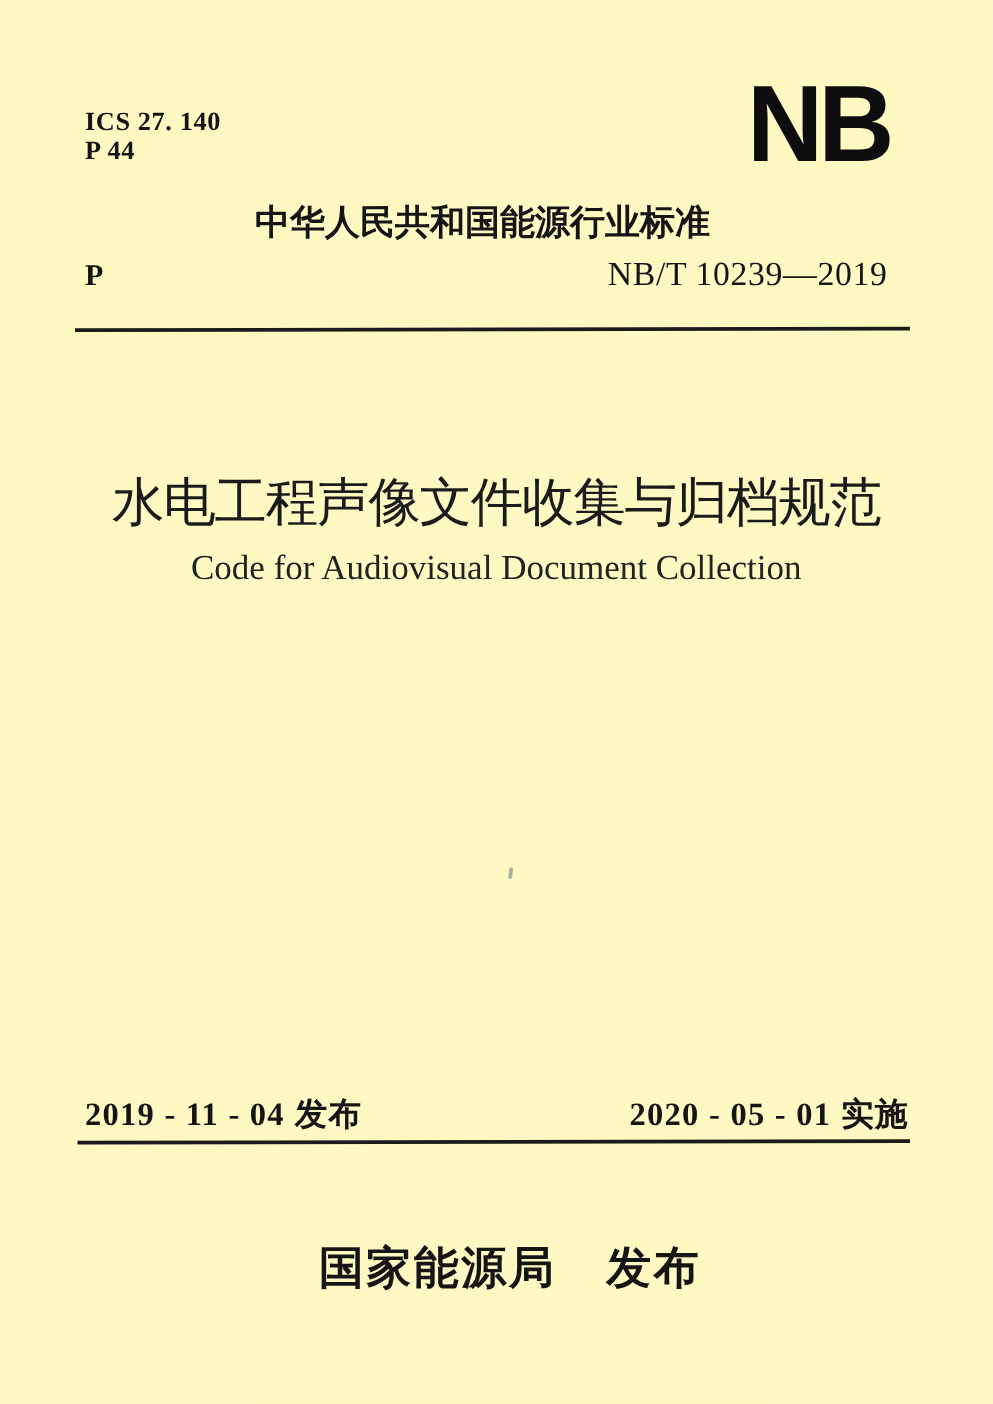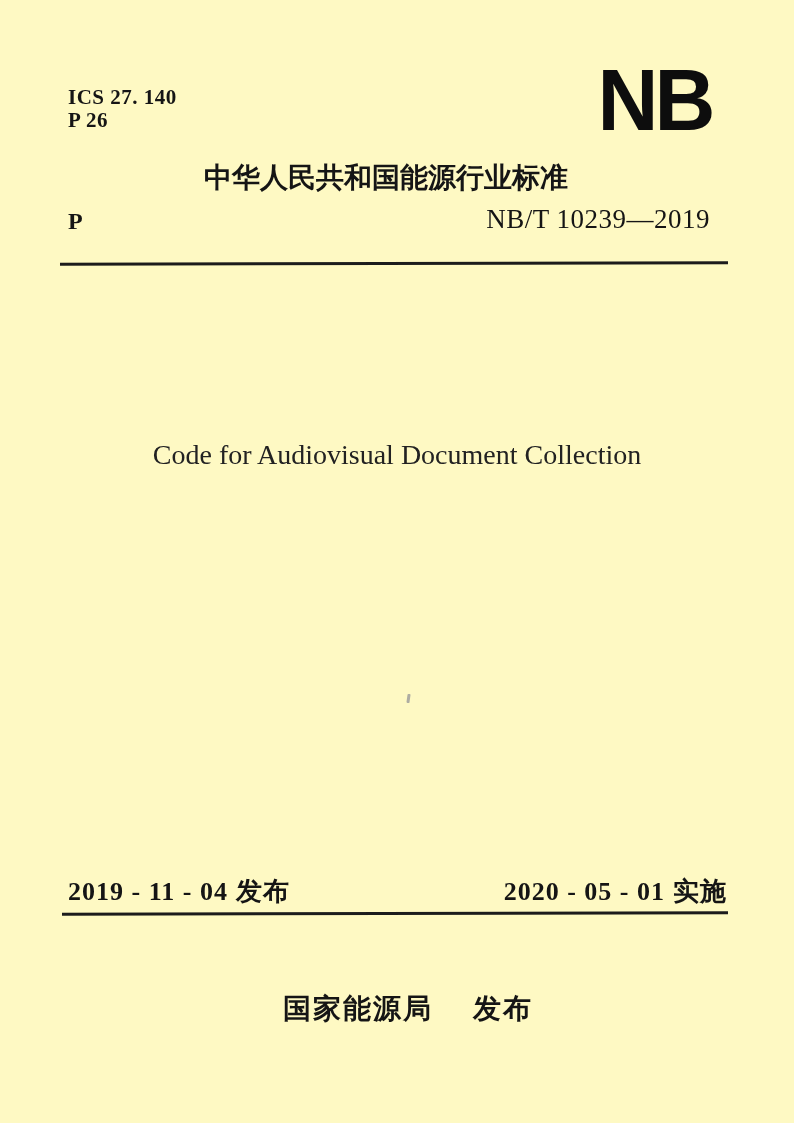--- a/index.html
+++ b/index.html
@@ -154,46 +154,47 @@
     position: absolute;
     left: 0;
     right: 10px;
     top: 990px;
     display: flex;
     justify-content: center;
     align-items: baseline;
     gap: 40px;
     font-family: "Liberation Sans", sans-serif;
     font-weight: bold;
-    font-size: 28px;
+    font-size: 36px;
     letter-spacing: 2px;
     white-space: nowrap;
     padding-left: 32px;
   }
 </style>
 </head>
 <body>
 
 <div class="page">
 
   <div class="ics-block">
     <div>ICS 27. 140</div>
-    <div>P 26</div>
+    <div>P 44</div>
   </div>
 
   <div class="nb-logo">NB</div>
 
   <div class="standard-category">中华人民共和国能源行业标准</div>
 
   <div class="class-letter">P</div>
 
   <div class="standard-number">NB/T 10239—2019</div>
 
   <div class="rule rule-top"></div>
 
+  <div class="title-zh">水电工程声像文件收集与归档规范</div>
 
   <div class="title-en">
     <div>Code for Audiovisual Document Collection</div>
   </div>
 
   <div class="scan-artifact"></div>
 
   <div class="date-row">
     <div>
       <span class="date-num">2019 - 11 - 04</span><span class="date-label">发布</span>

